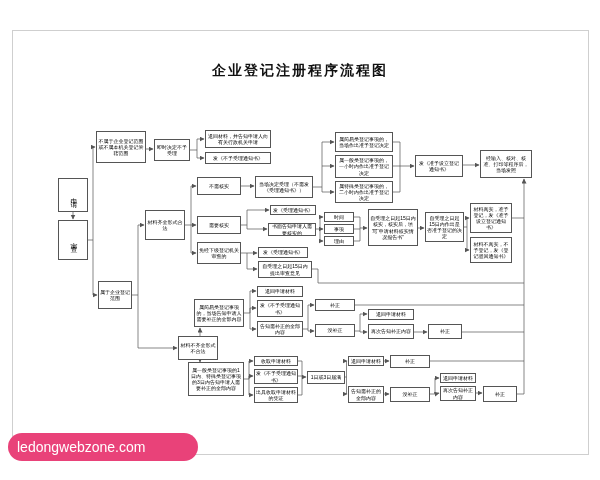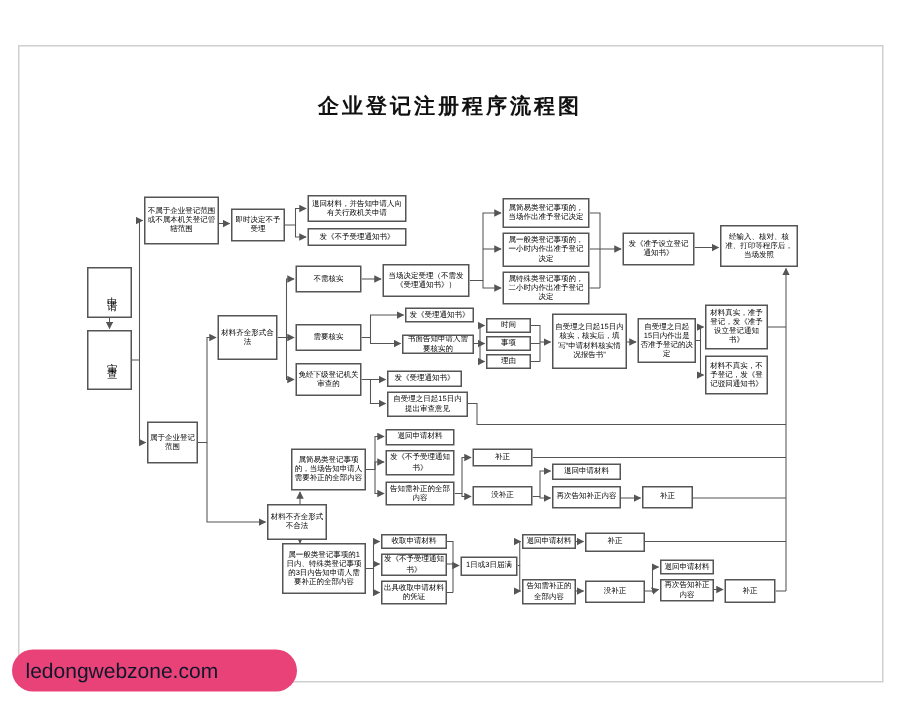--- a/index.html
+++ b/index.html
@@ -147,14 +147,14 @@
       <div class="fnode" style="left: 254px; top: 387px; width: 44px; height: 16px; border-color: rgb(85, 85, 85);">出具收取申请材料的凭证</div>
       <div class="fnode" style="left: 307px; top: 371px; width: 38px; height: 13px; border-color: rgb(85, 85, 85);">1日或3日届满</div>
       <div class="fnode" style="left: 348px; top: 356px; width: 36px; height: 10px; border-color: rgb(85, 85, 85);">退回申请材料</div>
       <div class="fnode" style="left: 390px; top: 355px; width: 40px; height: 13px; border-color: rgb(85, 85, 85);">补正</div>
       <div class="fnode" style="left: 348px; top: 386px; width: 36px; height: 17px; border-color: rgb(85, 85, 85);">告知需补正的全部内容</div>
       <div class="fnode" style="left: 390px; top: 387px; width: 40px; height: 15px; border-color: rgb(85, 85, 85);">没补正</div>
       <div class="fnode" style="left: 440px; top: 373px; width: 36px; height: 10px; border-color: rgb(85, 85, 85);">退回申请材料</div>
       <div class="fnode" style="left: 440px; top: 386px; width: 36px; height: 15px; border-color: rgb(85, 85, 85);">再次告知补正内容</div>
       <div class="fnode" style="left: 483px; top: 386px; width: 34px; height: 16px; border-color: rgb(85, 85, 85);">补正</div>
     </div>
-  <div id="watermark" style="background: rgb(233, 66, 121); color: #0f172a; border-radius: 14px;">ledongwebzone.com</div>
+  <div id="watermark" style="background: rgb(233, 66, 121); color: #ffffff; border-radius: 14px;">ledongwebzone.com</div>
 </div>
 
 </body></html>

